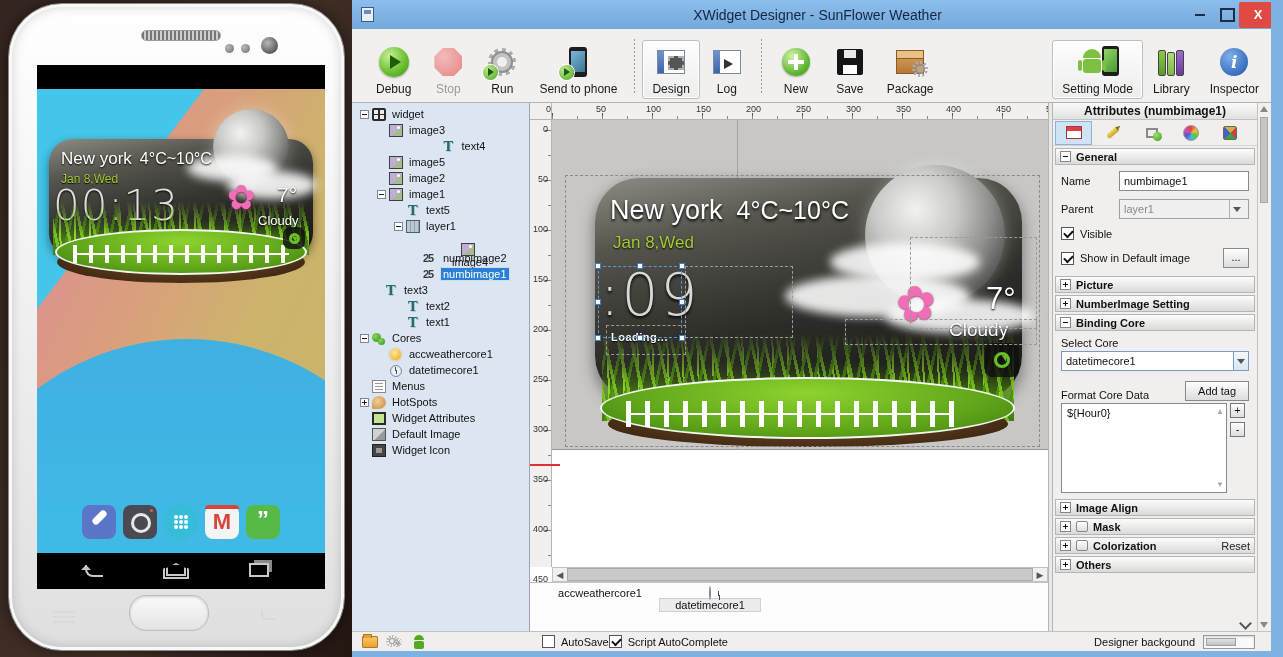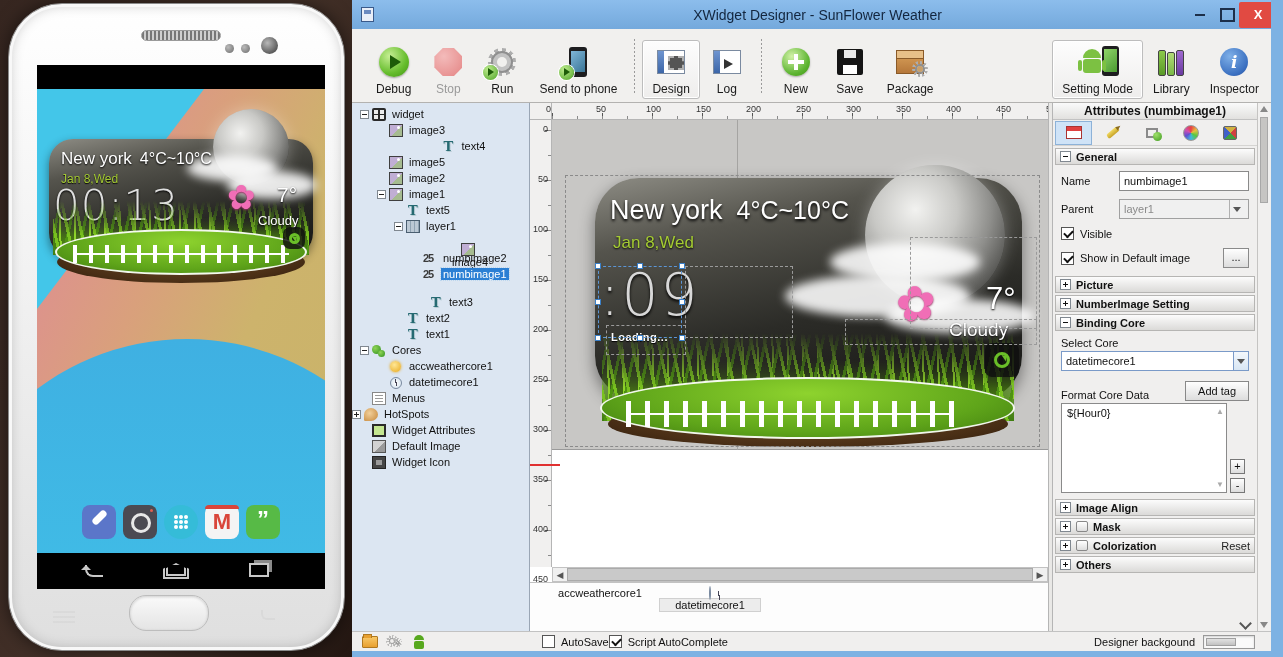--- a/index.html
+++ b/index.html
@@ -269,21 +269,21 @@
   .drop-arr{margin-left:auto;width:15px;height:18px;border-left:1px solid #b0b0b0;display:flex;align-items:center;justify-content:center}
   .drop-arr::after{content:"";border:4px solid transparent;border-top:5px solid #555;margin-top:4px}
   .chkrow{display:flex;align-items:center;gap:6px;margin-bottom:8px}
   .chk{width:13px;height:13px;border:1px solid #555;background:#fff;position:relative;flex:none;cursor:pointer}
   .chk.on::after{content:"";position:absolute;left:2px;top:2px;width:7px;height:4px;border-left:2px solid #111;border-bottom:2px solid #111;transform:rotate(-45deg)}
   .dots-btn{margin-left:auto;width:26px;height:20px;border:1px solid #8a8a8a;background:linear-gradient(#fefefe,#ddd);text-align:center;line-height:16px;cursor:pointer}
   .core-select{height:20px;background:#fff;border:1px solid #7a9ac8;display:flex;align-items:center;padding-left:4px;margin:2px 0 10px;cursor:pointer}
   .core-select .drop-arr{border-left:1px solid #7a9ac8;background:linear-gradient(#f4f8fc,#d8e6f4);height:18px}
   .fmt-row{display:flex;align-items:flex-end;margin-bottom:2px}
   .addtag{margin-left:auto;border:1px solid #888;background:linear-gradient(#fefefe,#ddd);padding:3px 12px;font-size:11px;cursor:pointer}
-  .fmt-wrap{display:flex;align-items:flex-end;gap:3px}
+  .fmt-wrap{display:flex;align-items:flex-start;gap:3px}
   .fmt-area{width:166px;height:90px;background:#fff;border:1px solid #8a8a8a;padding:3px 5px;position:relative;font-size:11px}
   .fmt-area .sc{position:absolute;right:2px;color:#aaa;font-size:8px}
   .pmbtns{display:flex;flex-direction:column;gap:4px}
   .pmbtn{width:15px;height:15px;border:1px solid #777;background:linear-gradient(#fefefe,#ddd);text-align:center;line-height:12px;font-size:11px;cursor:pointer}
   .attr-chevron{position:absolute;right:6px;bottom:4px;width:10px;height:10px;cursor:pointer}
   .attr-chevron::before{content:"";position:absolute;left:0;top:2px;width:7px;height:7px;border-right:2px solid #555;border-bottom:2px solid #555;transform:rotate(45deg)}
 
   
   .vsb{position:absolute;left:905px;top:0;width:13px;height:528px;background:#f1f0ef;border-left:1px solid #c5c4c2}
   .vsb .u,.vsb .d{position:absolute;left:2px;width:8px;height:8px}
@@ -520,21 +520,21 @@
           <div class="trow" style="padding-left: 59px;">
             <span class="eb none"></span>
             <span class="ti ti-numb"></span>
             <span class="tlabel">numbimage2</span>
           </div>
           <div class="trow" style="padding-left: 59px;">
             <span class="eb none"></span>
             <span class="ti ti-numb"></span>
             <span class="tlabel tsel">numbimage1</span>
           </div>
-          <div class="trow" style="padding-left: 65px; margin-top: 12px;">
+          <div class="trow" style="padding-left: 20px;">
             <span class="eb none"></span>
             <span class="ti ti-text"></span>
             <span class="tlabel">text3</span>
           </div>
           <div class="trow" style="padding-left: 42px;">
             <span class="eb none"></span>
             <span class="ti ti-text"></span>
             <span class="tlabel">text2</span>
           </div>
           <div class="trow" style="padding-left: 42px;">
@@ -555,21 +555,21 @@
           <div class="trow" style="padding-left: 25px;">
             <span class="eb none"></span>
             <span class="ti ti-clock"></span>
             <span class="tlabel">datetimecore1</span>
           </div>
           <div class="trow" style="padding-left: 8px;">
             <span class="eb none"></span>
             <span class="ti ti-menus"></span>
             <span class="tlabel">Menus</span>
           </div>
-          <div class="trow" style="">
+          <div class="trow" style="padding-left: 8px;">
             <span class="eb plus"></span>
             <span class="ti ti-hotspots"></span>
             <span class="tlabel">HotSpots</span>
           </div>
           <div class="trow" style="padding-left: 8px;">
             <span class="eb none"></span>
             <span class="ti ti-wattr"></span>
             <span class="tlabel">Widget Attributes</span>
           </div>
           <div class="trow" style="padding-left: 8px;">

